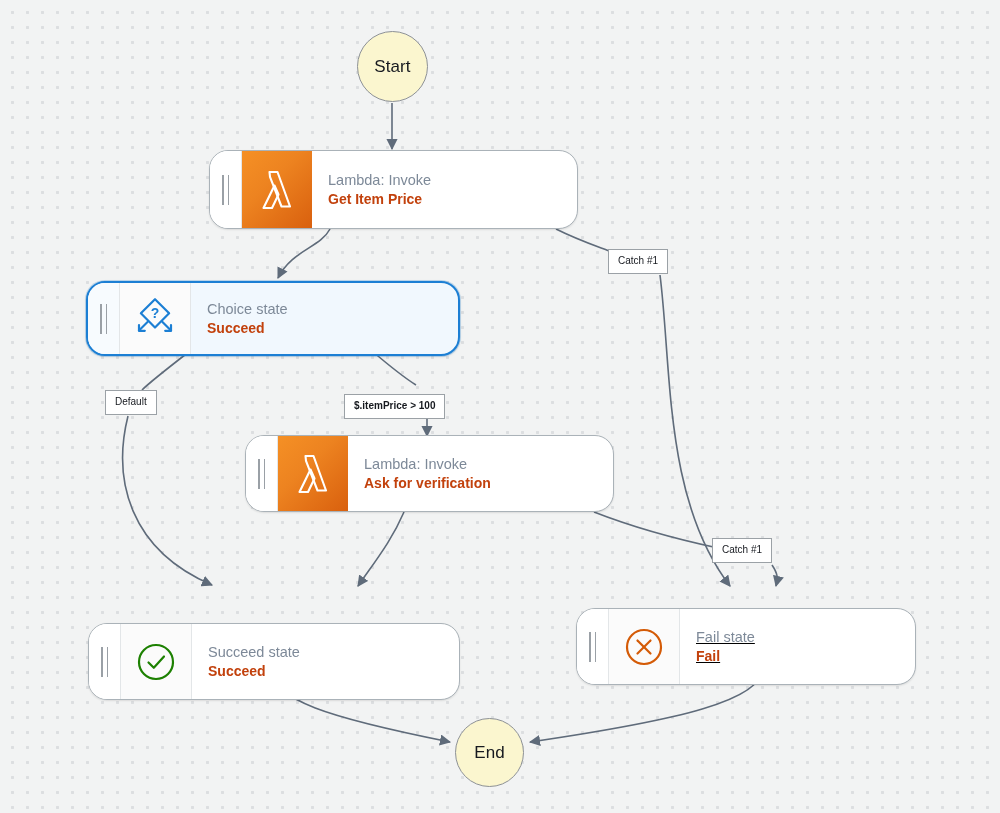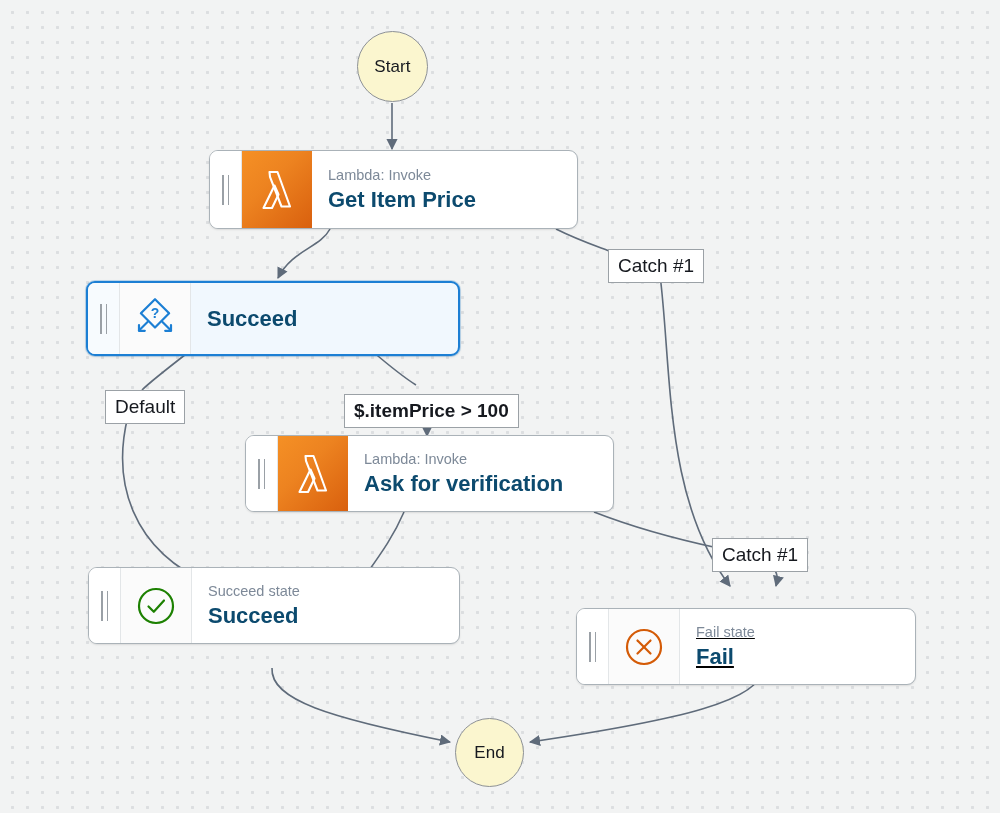--- a/index.html
+++ b/index.html
@@ -48,21 +48,21 @@
   }
 
   
   .node {
     position: absolute;
     box-sizing: border-box;
     display: flex;
     align-items: stretch;
     background: #ffffff;
     border: 1.5px solid #aab2b8;
-    border-radius: 9px;
+    border-radius: 19px;
     overflow: hidden;
     box-shadow: 0 1px 2px rgba(0,0,0,.10);
   }
   .node.selected {
     border: 2px solid #1c7fd4;
     background: #f1f8fe;
     box-shadow: 0 0 0 1px rgba(28,127,212,.25), 0 1px 3px rgba(0,0,0,.10);
   }
   .grip {
     width: 31px;
@@ -103,34 +103,34 @@
     min-width: 0;
   }
   .subtitle {
     font-size: 14.5px;
     color: #7d8998;
     line-height: 1.25;
     margin-bottom: 2px;
     white-space: nowrap;
   }
   .title {
-    font-size: 22px;
+    font-size: 14px;
     font-weight: bold;
-    color: #0c4a6e;
+    color: #c2410c;
     line-height: 1.25;
     white-space: nowrap;
   }
 
   
   .edge-label {
     position: absolute;
     background: #ffffff;
     border: 1px solid #9ba1a6;
     color: #16191f;
-    font-size: 19px;
+    font-size: 10px;
     line-height: 1;
     padding: 6px 9px 7px;
     white-space: nowrap;
     box-sizing: border-box;
   }
 </style>
 </head>
 <body>
 
 <div id="canvas">
@@ -205,20 +205,21 @@
       <svg width="46" height="46" viewBox="0 0 46 46" fill="none" stroke="#1c7fd4" stroke-width="2.2" stroke-linecap="round" stroke-linejoin="round">
         <rect x="23" y="3.2" width="20" height="20" transform="rotate(45 23 3.2)"></rect>
         <text x="23" y="22" font-family="Liberation Sans, sans-serif" font-size="14" font-weight="bold" fill="#1c7fd4" stroke="none" text-anchor="middle">?</text>
         <path d="M15.5 26 L7 34.5"></path>
           <path d="M7 29 L7 34.8 L12.8 34.8"></path>
         <path d="M30.5 26 L39 34.5"></path>
           <path d="M39 29 L39 34.8 L33.2 34.8"></path>
       </svg>
     </div>
     <div class="labels">
+      <div class="subtitle">Choice state</div>
       <div class="title">Succeed</div>
     </div>
   </div>
 
   <div class="node" style="left:245px; top:435px; width:369px; height:77px;">
     <div class="grip">
         <i></i>
         <i></i>
       </div>
     <div class="iconcell lambda">
@@ -226,21 +227,21 @@
         <path d="M12.5 4 H20.5 L33 38.5 H24.5 L13 8.8 Z"></path>
         <path d="M17.5 17.5 L21.5 26.5 L15 40 H6.5 Z"></path>
       </svg>
     </div>
     <div class="labels">
       <div class="subtitle">Lambda: Invoke</div>
       <div class="title">Ask for verification</div>
     </div>
   </div>
 
-  <div class="node" style="left:88px; top:567px; width:372px; height:77px;">
+  <div class="node" style="left:88px; top:623px; width:372px; height:77px;">
     <div class="grip">
         <i></i>
         <i></i>
       </div>
     <div class="iconcell">
       <svg width="42" height="42" viewBox="0 0 42 42" fill="none" stroke="#1d8102" stroke-width="2.2" stroke-linecap="round" stroke-linejoin="round">
         <circle cx="21" cy="21" r="17"></circle>
         <path d="M13.5 21.5 L18.8 26.8 L29 15.5"></path>
       </svg>
     </div>

